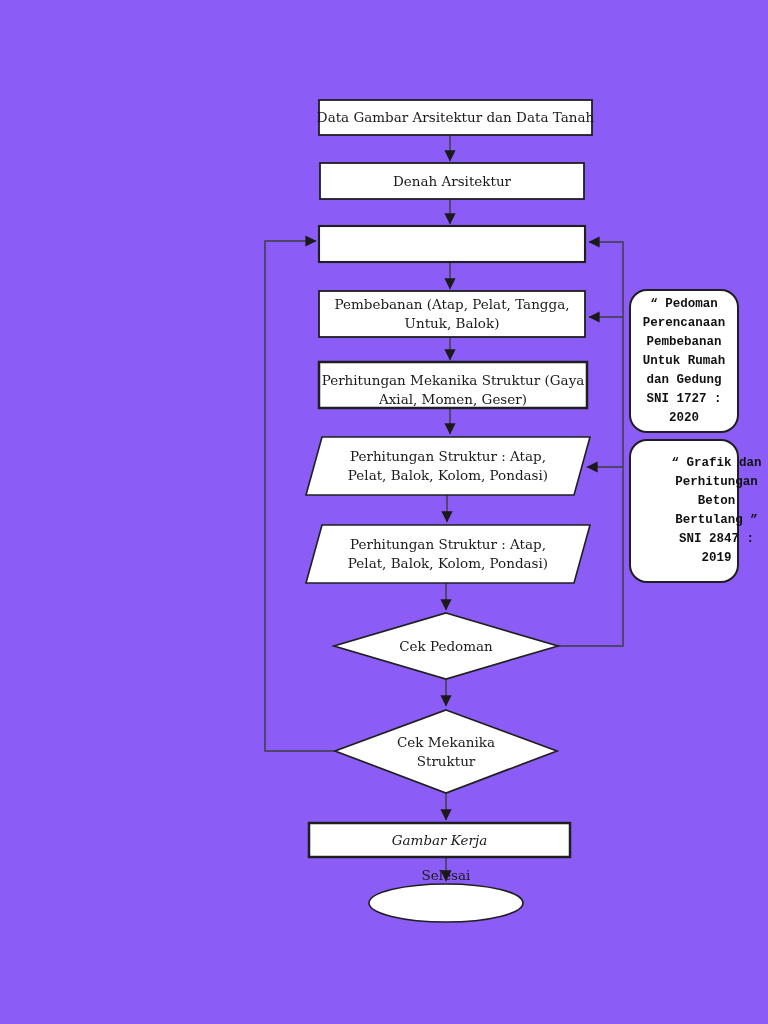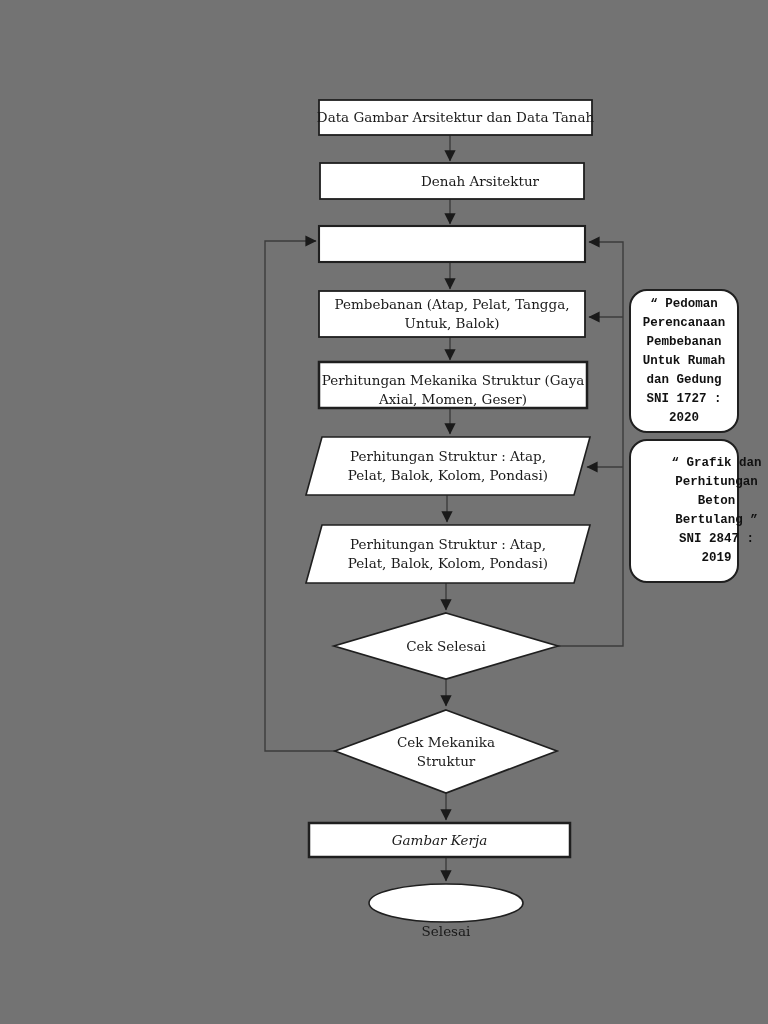--- a/index.html
+++ b/index.html
@@ -4,21 +4,21 @@
 <style>
   html, body {
     margin: 0;
     padding: 0;
     background: #ffffff;
   }
   .page {
     position: relative;
     width: 768px;
     height: 1024px;
-    background: #737373;
+    background: #8b5cf6;
     overflow: hidden;
     font-family: "DejaVu Serif", "Liberation Serif", serif;
   }
   .diagram-svg {
     position: absolute;
     left: 0;
     top: 0;
     width: 768px;
     height: 1024px;
   }
@@ -88,42 +88,42 @@
       <polygon points="446,710 557,751 446,793 335,751" stroke-width="1.7"></polygon>
       <rect x="309" y="823" width="261" height="34" stroke-width="2.5"></rect>
       <ellipse cx="446" cy="903" rx="77" ry="19" stroke-width="1.6"></ellipse>
       <rect x="630" y="290" width="108" height="142" rx="17" stroke-width="2"></rect>
       <rect x="630" y="440" width="108" height="142" rx="17" stroke-width="2"></rect>
     </g>
   </svg>
 
   <div class="label nowrap" style="left:319px;top:100px;width:273px;height:35px;">Data Gambar Arsitektur dan Data Tanah</div>
 
-  <div class="label nowrap" style="left:320px;top:163px;width:264px;height:36px;padding-left:28px;">Denah Arsitektur</div>
+  <div class="label nowrap" style="left:320px;top:163px;width:264px;height:36px;">Denah Arsitektur</div>
 
   <div class="label" style="left:319px;top:291px;width:266px;height:46px;">Pembebanan (Atap, Pelat, Tangga,
 Untuk, Balok)</div>
 
   <div class="label" style="left:319px;top:362px;width:268px;height:56px;">Perhitungan Mekanika Struktur (Gaya
 Axial, Momen, Geser)</div>
 
   <div class="label" style="left:306px;top:437px;width:284px;height:58px;">Perhitungan Struktur : Atap,
 Pelat, Balok, Kolom, Pondasi)</div>
 
   <div class="label" style="left:306px;top:525px;width:284px;height:58px;">Perhitungan Struktur : Atap,
 Pelat, Balok, Kolom, Pondasi)</div>
 
-  <div class="label nowrap" style="left:334px;top:613px;width:224px;height:66px;">Cek Selesai</div>
+  <div class="label nowrap" style="left:334px;top:613px;width:224px;height:66px;">Cek Pedoman</div>
 
   <div class="label" style="left:335px;top:710px;width:222px;height:83px;">Cek Mekanika
 Struktur</div>
 
   <div class="label nowrap" style="left:309px;top:823px;width:261px;height:34px;font-style:italic;">Gambar Kerja</div>
 
-  <div class="label nowrap" style="left:369px;top:912px;width:154px;height:38px;">Selesai</div>
+  <div class="label nowrap" style="left:369px;top:856px;width:154px;height:38px;">Selesai</div>
 
   <div class="label annotation" style="left:632px;top:292px;width:104px;height:138px;">“ Pedoman
 Perencanaan
 Pembebanan
 Untuk Rumah
 dan Gedung
 SNI 1727 :
 2020</div>
 
   <div class="label annotation" style="left:632px;top:442px;width:125px;height:138px;padding-left:22px;">“ Grafik dan

